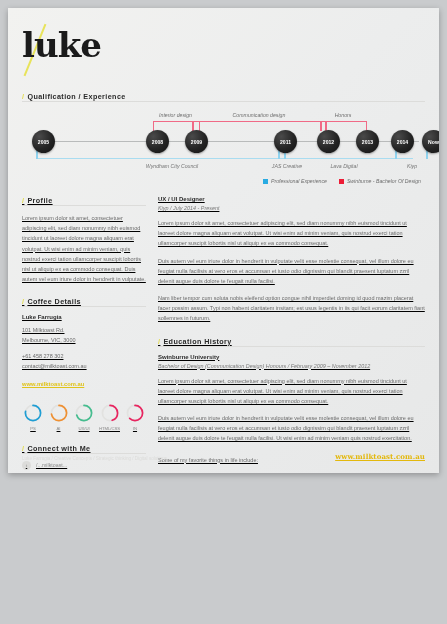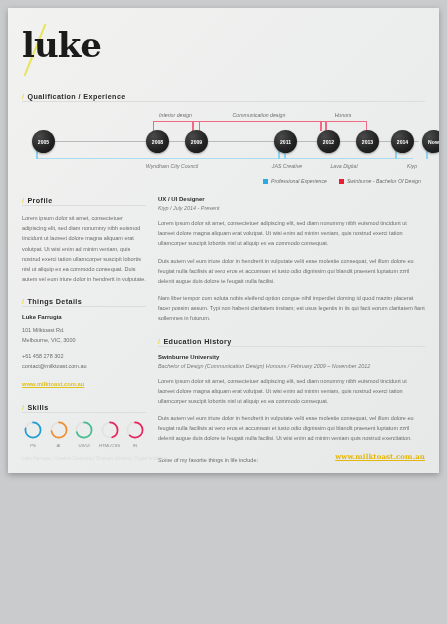--- a/index.html
+++ b/index.html
@@ -58,21 +58,21 @@
     white-space:nowrap;text-align:center;
   }
   .legend{position:absolute;right:4px;bottom:-2px;display:flex;gap:12px;align-items:center;}
   .legend-item{display:flex;align-items:center;gap:3px;}
   .legend-sw{width:5px;height:5px;display:block;}
   .legend-tx{font-size:5.2px;font-style:italic;color:#6e6e6e;white-space:nowrap;}
   
   .cols{display:flex;margin:8px 14px 0 14px;gap:12px;}
   .col-l{width:124px;flex:0 0 124px;}
   .col-r{flex:1;}
-  .block{margin-bottom:13px;}
+  .block{margin-bottom:13px;text-decoration:underline;}
   p.body{
     font-size:5.5px;line-height:1.85;color:#6b6b6b;margin:0 0 7px 0;text-align:left;
   }
   
   .c-name{font-size:6px;font-weight:700;color:#2e2e2e;margin-bottom:6px;}
   .c-line{font-size:5.5px;color:#6b6b6b;line-height:1.8;}
   .c-gap{height:6px;}
   .c-web{
     font-size:5.8px;font-weight:700;color:#e0c31a;text-decoration:underline;
     margin-top:7px;display:inline-block;
@@ -167,74 +167,90 @@
 
       <div class="block">
         <div class="sec-head">
           <span class="sl">/</span><span>Profile</span>
         </div>
         <p class="body">Lorem ipsum dolor sit amet, consectetuer adipiscing elit, sed diam nonummy nibh euismod tincidunt ut laoreet dolore magna aliquam erat volutpat. Ut wisi enim ad minim veniam, quis nostrud exerci tation ullamcorper suscipit lobortis nisl ut aliquip ex ea commodo consequat. Duis autem vel eum iriure dolor in hendrerit in vulputate.</p>
       </div>
 
       <div class="block">
         <div class="sec-head">
-          <span class="sl">/</span><span>Things Details</span>
+          <span class="sl">/</span><span>Coffee Details</span>
         </div>
         <div class="c-name">Luke Farrugia</div>
         <div class="c-line">101 Milktoast Rd.</div>
         <div class="c-line">Melbourne, VIC, 3000</div>
         <div class="c-gap"></div>
         <div class="c-line">+61 458 278 302</div>
         <div class="c-line">contact@milktoast.com.au</div>
         <a class="c-web" href="#">www.milktoast.com.au</a>
       </div>
 
       <div class="block">
+        <div class="skills" id="skills">
+            <div class="skill">
+              <svg width="20" height="20" viewBox="0 0 20 20">
+                <circle cx="10" cy="10" r="7.6" fill="none" stroke="#e2e2e0" stroke-width="1.7"></circle>
+                <circle cx="10" cy="10" r="7.6" fill="none" stroke="#1f9ed4" stroke-width="1.7" stroke-linecap="round" stroke-dasharray="37.25 10.51" transform="rotate(-90 10 10)"></circle>
+              </svg>
+              <div class="skill-lbl">PS</div>
+            </div>
+            <div class="skill">
+              <svg width="20" height="20" viewBox="0 0 20 20">
+                <circle cx="10" cy="10" r="7.6" fill="none" stroke="#e2e2e0" stroke-width="1.7"></circle>
+                <circle cx="10" cy="10" r="7.6" fill="none" stroke="#ef9032" stroke-width="1.7" stroke-linecap="round" stroke-dasharray="34.38 13.37" transform="rotate(-90 10 10)"></circle>
+              </svg>
+              <div class="skill-lbl">AI</div>
+            </div>
+            <div class="skill">
+              <svg width="20" height="20" viewBox="0 0 20 20">
+                <circle cx="10" cy="10" r="7.6" fill="none" stroke="#e2e2e0" stroke-width="1.7"></circle>
+                <circle cx="10" cy="10" r="7.6" fill="none" stroke="#45bd8f" stroke-width="1.7" stroke-linecap="round" stroke-dasharray="33.43 14.33" transform="rotate(-90 10 10)"></circle>
+              </svg>
+              <div class="skill-lbl">UX/UI</div>
+            </div>
+            <div class="skill">
+              <svg width="20" height="20" viewBox="0 0 20 20">
+                <circle cx="10" cy="10" r="7.6" fill="none" stroke="#e2e2e0" stroke-width="1.7"></circle>
+                <circle cx="10" cy="10" r="7.6" fill="none" stroke="#e8245f" stroke-width="1.7" stroke-linecap="round" stroke-dasharray="21.49 26.26" transform="rotate(-90 10 10)"></circle>
+              </svg>
+              <div class="skill-lbl">HTML/CSS</div>
+            </div>
+            <div class="skill">
+              <svg width="20" height="20" viewBox="0 0 20 20">
+                <circle cx="10" cy="10" r="7.6" fill="none" stroke="#e2e2e0" stroke-width="1.7"></circle>
+                <circle cx="10" cy="10" r="7.6" fill="none" stroke="#e8245f" stroke-width="1.7" stroke-linecap="round" stroke-dasharray="29.61 18.15" transform="rotate(-90 10 10)"></circle>
+              </svg>
+              <div class="skill-lbl">IN</div>
+            </div>
+          </div>
+      </div>
+
+      <div class="block">
         <div class="sec-head">
-          <span class="sl">/</span><span>Skills</span>
-        </div>
-        <div class="skills" id="skills">
-            <div class="skill">
-              <svg width="20" height="20" viewBox="0 0 20 20">
-                <circle cx="10" cy="10" r="7.6" fill="none" stroke="#e2e2e0" stroke-width="1.7"></circle>
-                <circle cx="10" cy="10" r="7.6" fill="none" stroke="#1f9ed4" stroke-width="1.7" stroke-linecap="round" stroke-dasharray="37.25 10.51" transform="rotate(-90 10 10)"></circle>
-              </svg>
-              <div class="skill-lbl">PS</div>
-            </div>
-            <div class="skill">
-              <svg width="20" height="20" viewBox="0 0 20 20">
-                <circle cx="10" cy="10" r="7.6" fill="none" stroke="#e2e2e0" stroke-width="1.7"></circle>
-                <circle cx="10" cy="10" r="7.6" fill="none" stroke="#ef9032" stroke-width="1.7" stroke-linecap="round" stroke-dasharray="34.38 13.37" transform="rotate(-90 10 10)"></circle>
-              </svg>
-              <div class="skill-lbl">AI</div>
-            </div>
-            <div class="skill">
-              <svg width="20" height="20" viewBox="0 0 20 20">
-                <circle cx="10" cy="10" r="7.6" fill="none" stroke="#e2e2e0" stroke-width="1.7"></circle>
-                <circle cx="10" cy="10" r="7.6" fill="none" stroke="#45bd8f" stroke-width="1.7" stroke-linecap="round" stroke-dasharray="33.43 14.33" transform="rotate(-90 10 10)"></circle>
-              </svg>
-              <div class="skill-lbl">UX/UI</div>
-            </div>
-            <div class="skill">
-              <svg width="20" height="20" viewBox="0 0 20 20">
-                <circle cx="10" cy="10" r="7.6" fill="none" stroke="#e2e2e0" stroke-width="1.7"></circle>
-                <circle cx="10" cy="10" r="7.6" fill="none" stroke="#e8245f" stroke-width="1.7" stroke-linecap="round" stroke-dasharray="21.49 26.26" transform="rotate(-90 10 10)"></circle>
-              </svg>
-              <div class="skill-lbl">HTML/CSS</div>
-            </div>
-            <div class="skill">
-              <svg width="20" height="20" viewBox="0 0 20 20">
-                <circle cx="10" cy="10" r="7.6" fill="none" stroke="#e2e2e0" stroke-width="1.7"></circle>
-                <circle cx="10" cy="10" r="7.6" fill="none" stroke="#e8245f" stroke-width="1.7" stroke-linecap="round" stroke-dasharray="29.61 18.15" transform="rotate(-90 10 10)"></circle>
-              </svg>
-              <div class="skill-lbl">IN</div>
-            </div>
-          </div>
-      </div>
-
+          <span class="sl">/</span><span>Connect with Me</span>
+        </div>
+        <div id="socials">
+            <div class="soc">
+              <span class="soc-ic">t</span>
+              <span class="soc-tx">/...milktoast...</span>
+            </div>
+            <div class="soc">
+              <span class="soc-ic">ig</span>
+              <span class="soc-tx">/milk-toast</span>
+            </div>
+            <div class="soc">
+              <span class="soc-ic">in</span>
+              <span class="soc-tx">/luke-farrugia-a4166926</span>
+            </div>
+          </div>
+      </div>
 
     </div>
 
     <div class="col-r">
 
       <div class="block">
         <div class="job-title">UX / UI Designer</div>
         <div class="job-meta">Kiyp / July 2014 - Present</div>
         <p class="body">Lorem ipsum dolor sit amet, consectetuer adipiscing elit, sed diam nonummy nibh euismod tincidunt ut laoreet dolore magna aliquam erat volutpat. Ut wisi enim ad minim veniam, quis nostrud exerci tation ullamcorper suscipit lobortis nisl ut aliquip ex ea commodo consequat.</p>
         <p class="body">Duis autem vel eum iriure dolor in hendrerit in vulputate velit esse molestie consequat, vel illum dolore eu feugiat nulla facilisis at vero eros et accumsan et iusto odio dignissim qui blandit praesent luptatum zzril delenit augue duis dolore te feugait nulla facilisi.</p>

